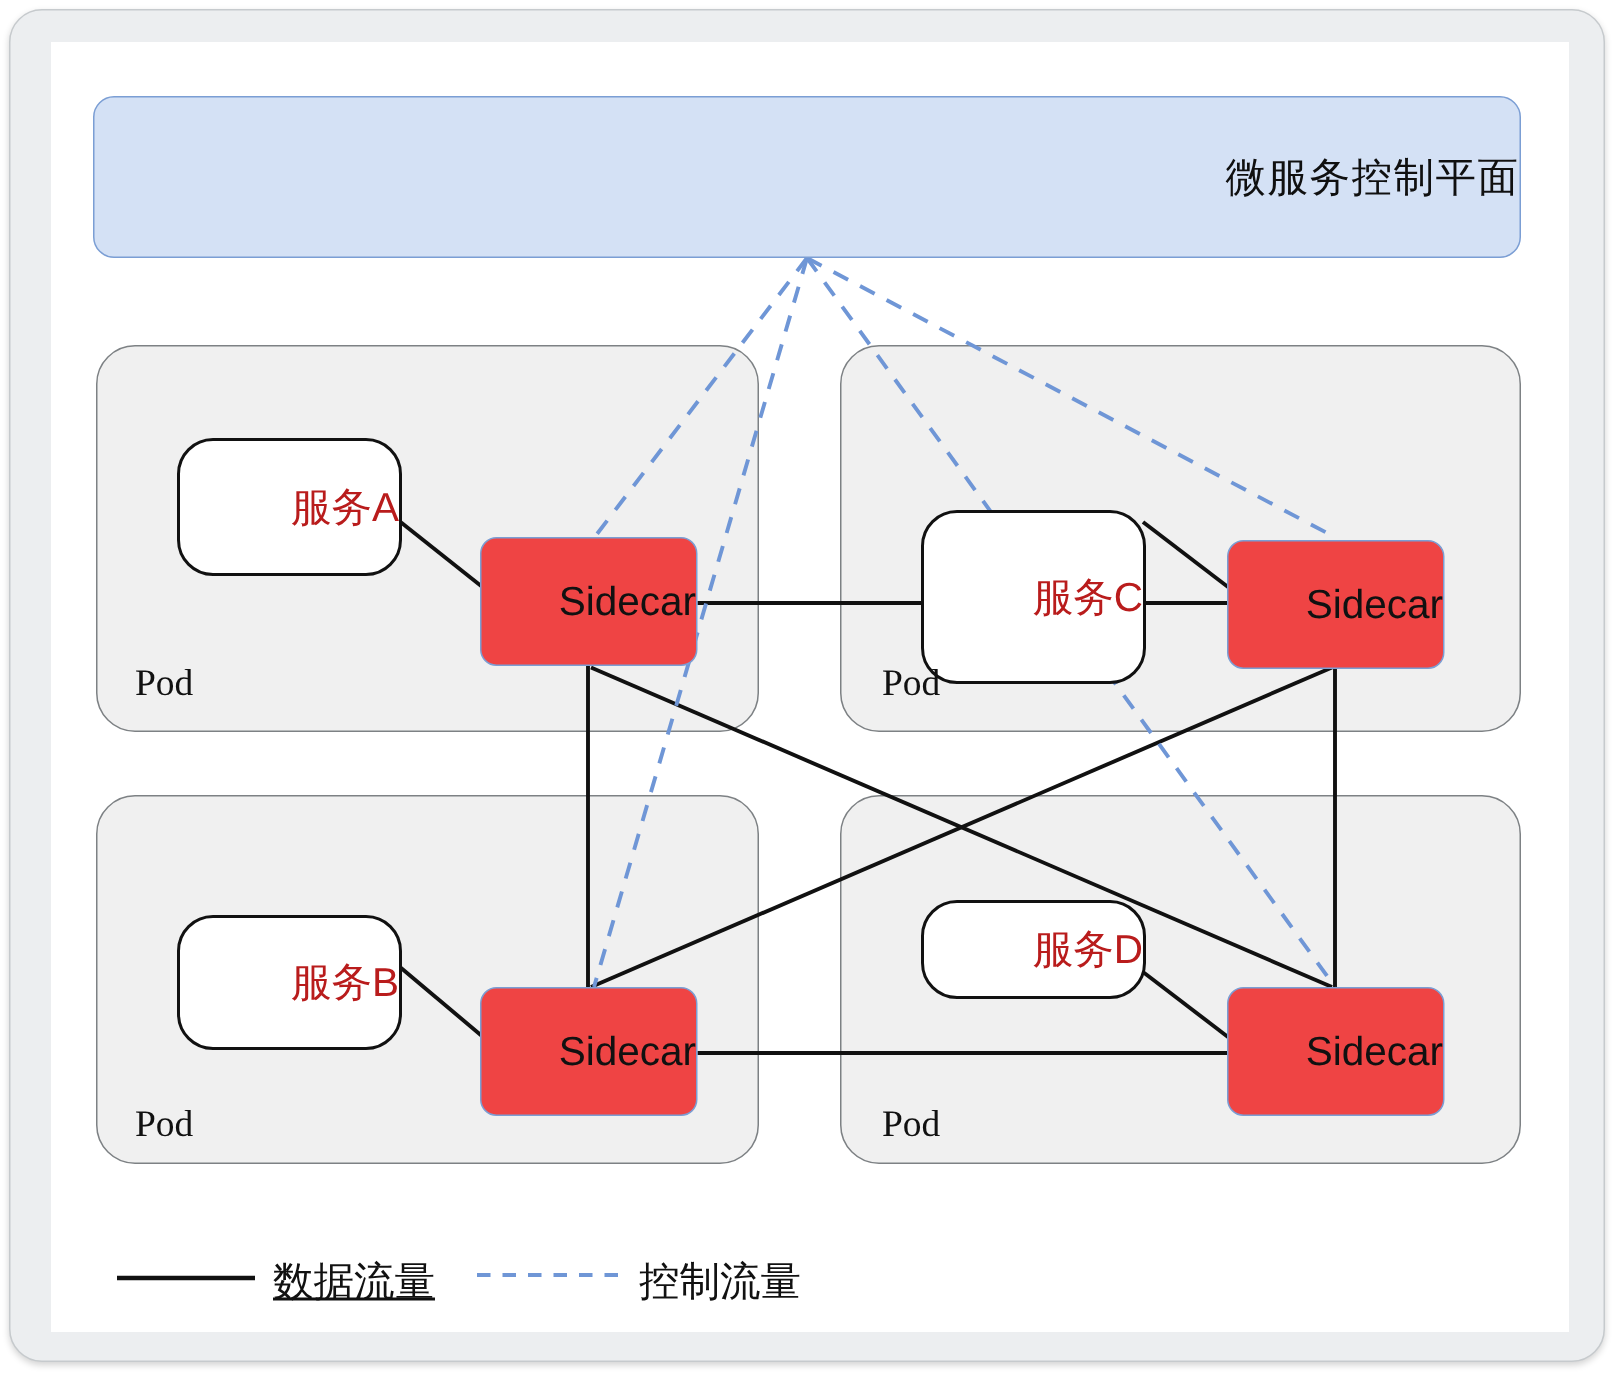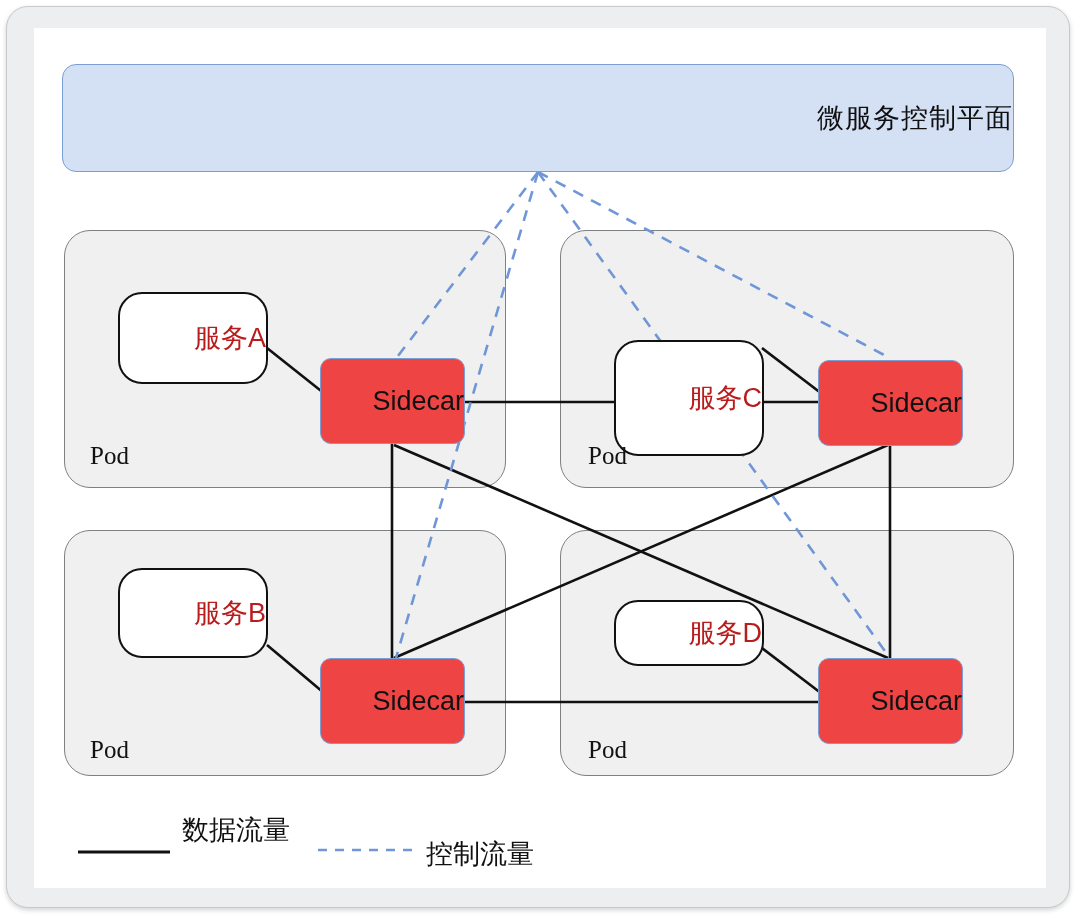--- a/index.html
+++ b/index.html
@@ -99,36 +99,36 @@
   <div class="pod-label" style="left:588px;top:442px;">Pod</div>
   <div class="node svcbox" style="left:614px;top:292px;width:150px;height:116px;margin-top:48px;">
     <span>服务C</span>
   </div>
   <div class="node sidecar" style="left:818px;top:360px;width:145px;height:86px;">
     <span>Sidecar</span>
   </div>
 
   <div class="node pod" style="left:64px;top:530px;width:442px;height:246px;"></div>
   <div class="pod-label" style="left:90px;top:736px;">Pod</div>
-  <div class="node svcbox" style="left:118px;top:568px;width:150px;height:90px;">
+  <div class="node svcbox" style="left:118px;top:610px;width:150px;height:90px;">
     <span>服务B</span>
   </div>
   <div class="node sidecar" style="left:320px;top:658px;width:145px;height:86px;">
     <span>Sidecar</span>
   </div>
 
   <div class="node pod" style="left:560px;top:530px;width:454px;height:246px;"></div>
   <div class="pod-label" style="left:588px;top:736px;">Pod</div>
   <div class="node svcbox" style="left:614px;top:600px;width:150px;height:66px;">
     <span>服务D</span>
   </div>
   <div class="node sidecar" style="left:818px;top:658px;width:145px;height:86px;">
     <span>Sidecar</span>
   </div>
 
   <svg class="layer" style="z-index:4;">
     <line x1="78" y1="852" x2="170" y2="852" stroke="#111111" stroke-width="3"></line>
     <line x1="318" y1="850" x2="412" y2="850" stroke="#6f96d6" stroke-width="2.6" stroke-dasharray="9,8"></line>
   </svg>
-  <div class="legend-text" style="left:182px;top:812px;">数据流量</div>
+  <div class="legend-text" style="left:182px;top:836px;text-decoration:underline;">数据流量</div>
   <div class="legend-text" style="left:426px;top:836px;">控制流量</div>
 
 </div>
 
 </body></html>

